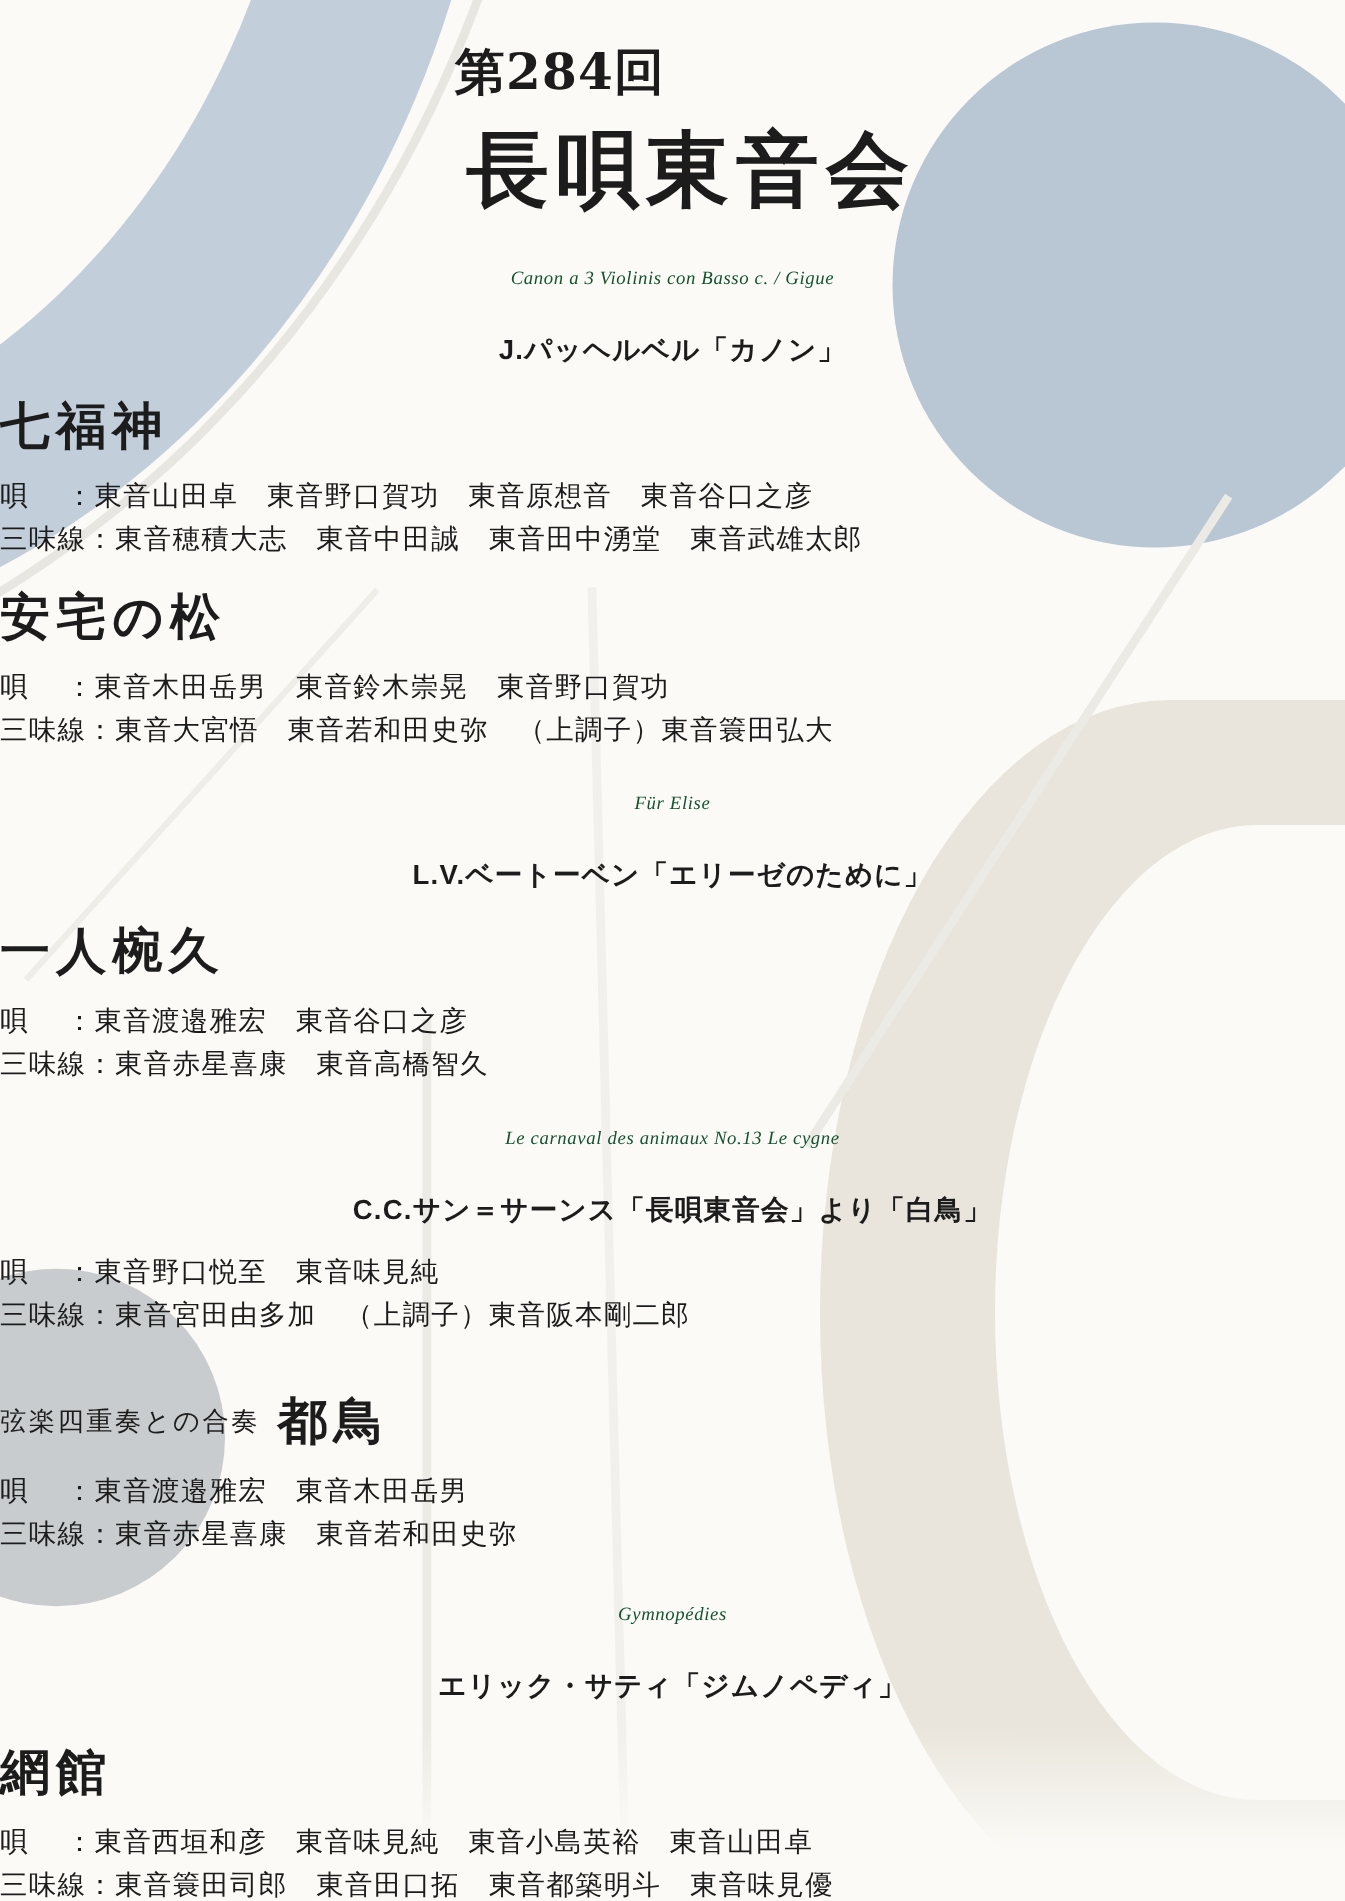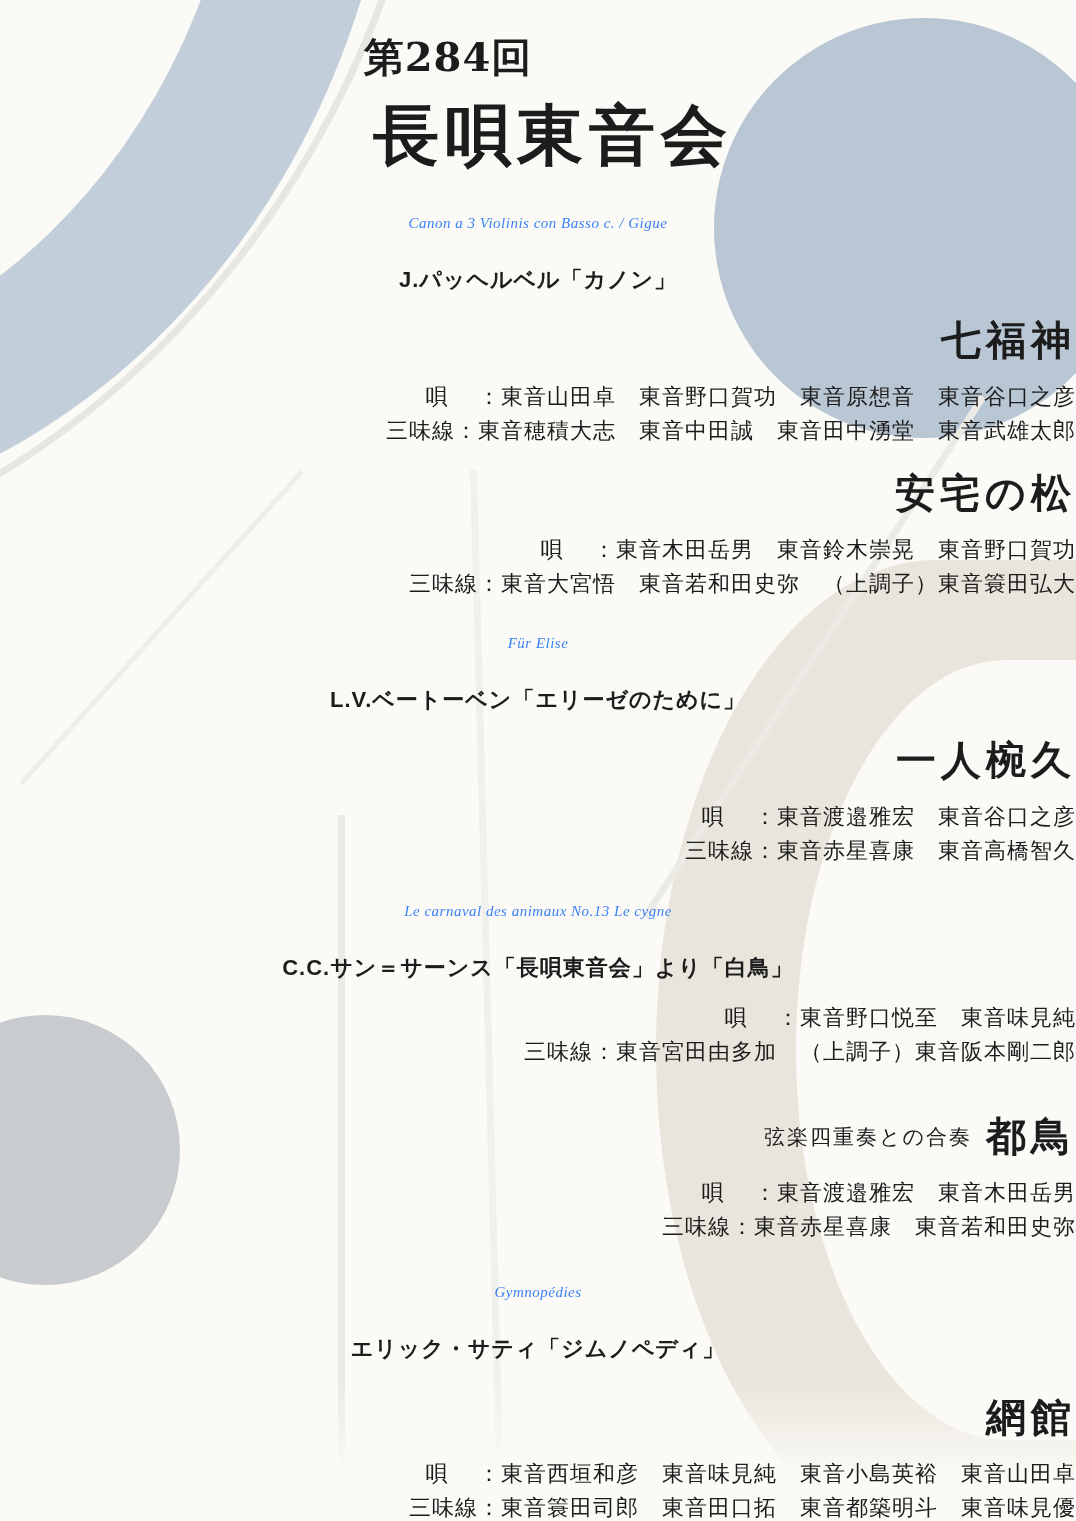--- a/index.html
+++ b/index.html
@@ -151,34 +151,34 @@
   }
 
   .western {
     text-align: center;
     position: relative;
     margin-top: 34px;
   }
   .western-sub {
     font-style: italic;
     font-size: 15px;
-    color: #3b82f6;
+    color: #14532d;
     letter-spacing: 0.5px;
     margin-bottom: 2px;
   }
   .western-main {
     font-size: 22px;
     letter-spacing: 1px;
     font-family: "Liberation Sans", sans-serif;
     font-weight: 600;
     margin-top: 33px;
   }
 
   .piece {
-    text-align: right;
+    text-align: left;
     margin-top: 18px;
   }
   .piece-title {
     font-size: 40px;
     font-weight: 700;
     letter-spacing: 5px;
     font-family: "DejaVu Serif", serif;
   }
   .piece-title .prefix {
     font-size: 21px;

